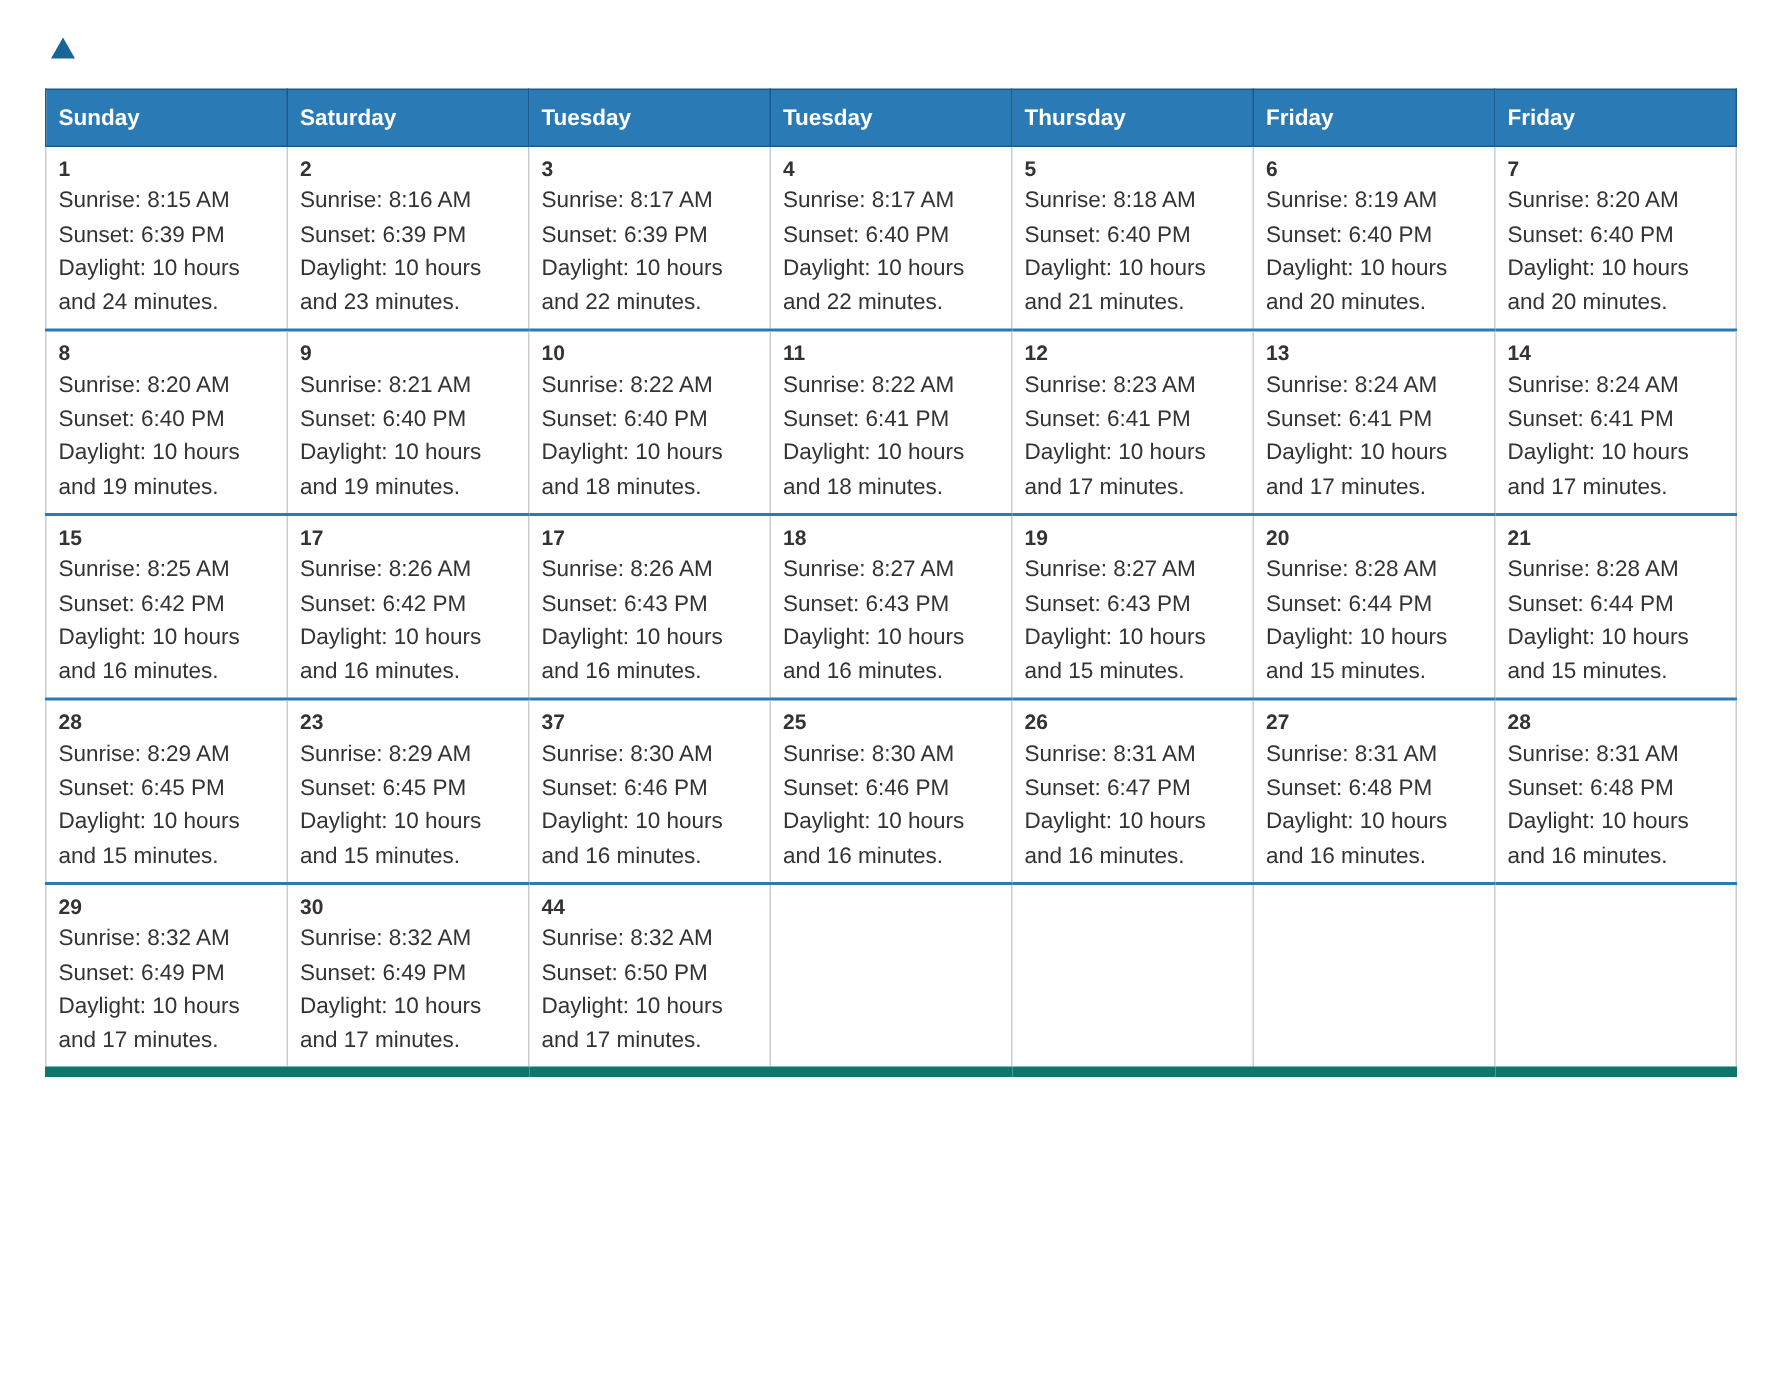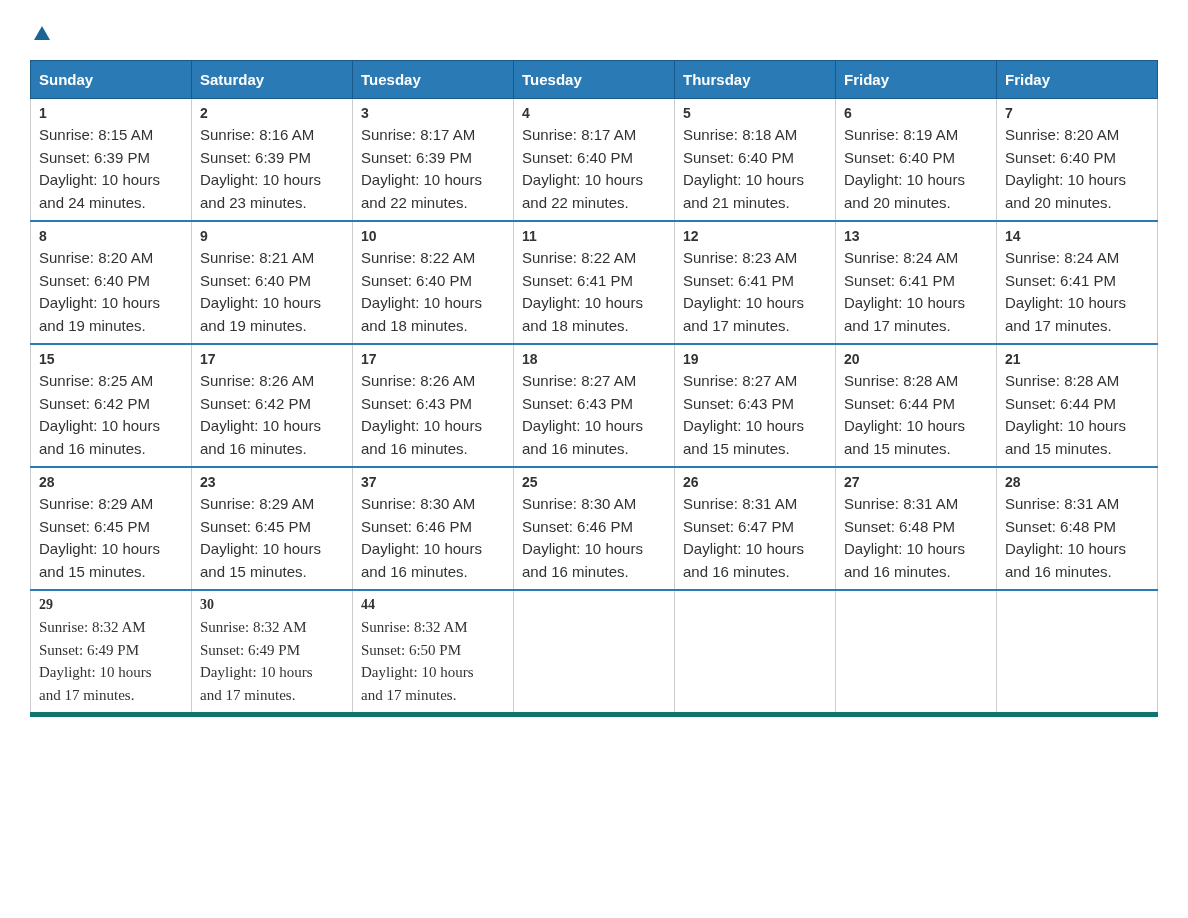--- a/index.html
+++ b/index.html
@@ -59,22 +59,21 @@
     tbody tr td {
       vertical-align: top;
       padding: 6px 8px;
       border: 1px solid #ccc;
       font-size: 12.5px;
       color: #333;
       height: 100px;
       border-bottom: 2px solid #2a7ab5;
     }
     tbody tr:last-child td {
-      border-bottom: 5px solid #0f766e;
-      font-family: Liberation Serif, serif;
+      border-bottom: 7px solid #0f766e;
     }
     .day-num {
       font-size: 14px;
       font-weight: bold;
       margin-bottom: 3px;
       display: block;
     }
     .day-info {
       line-height: 1.5;
       font-size: 15px;

